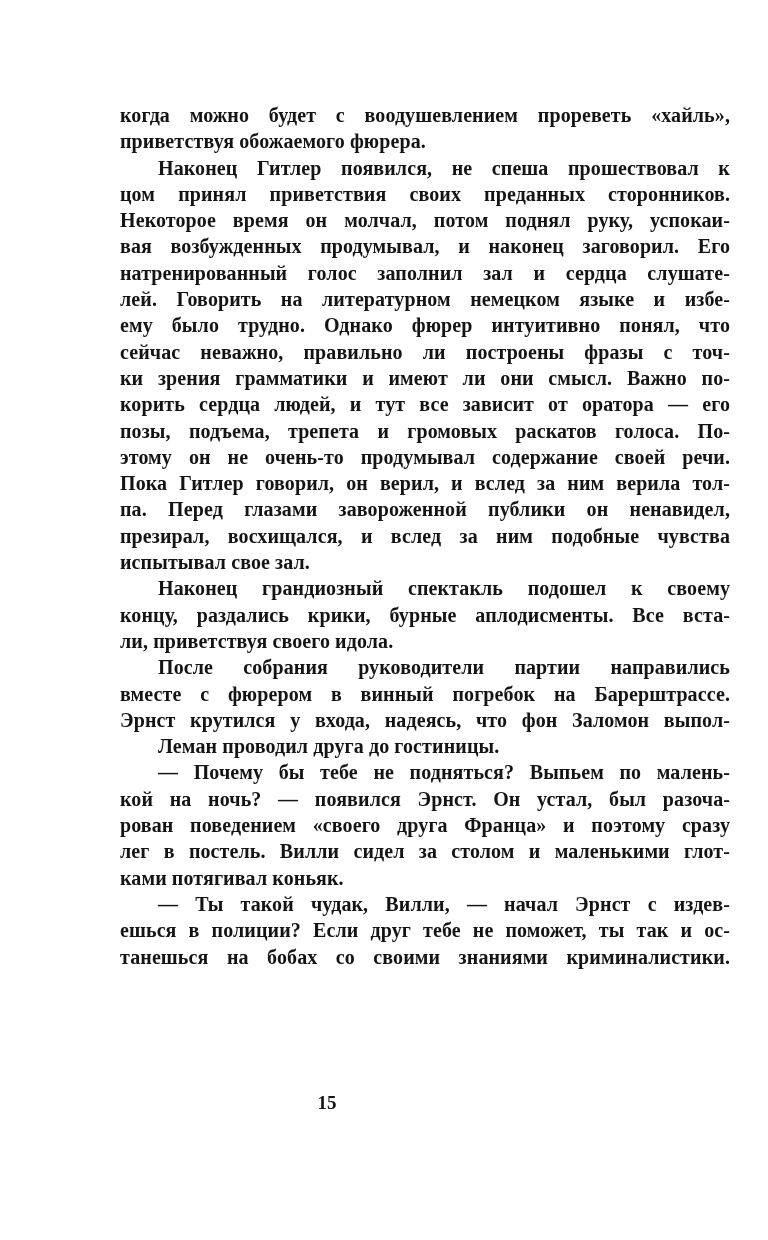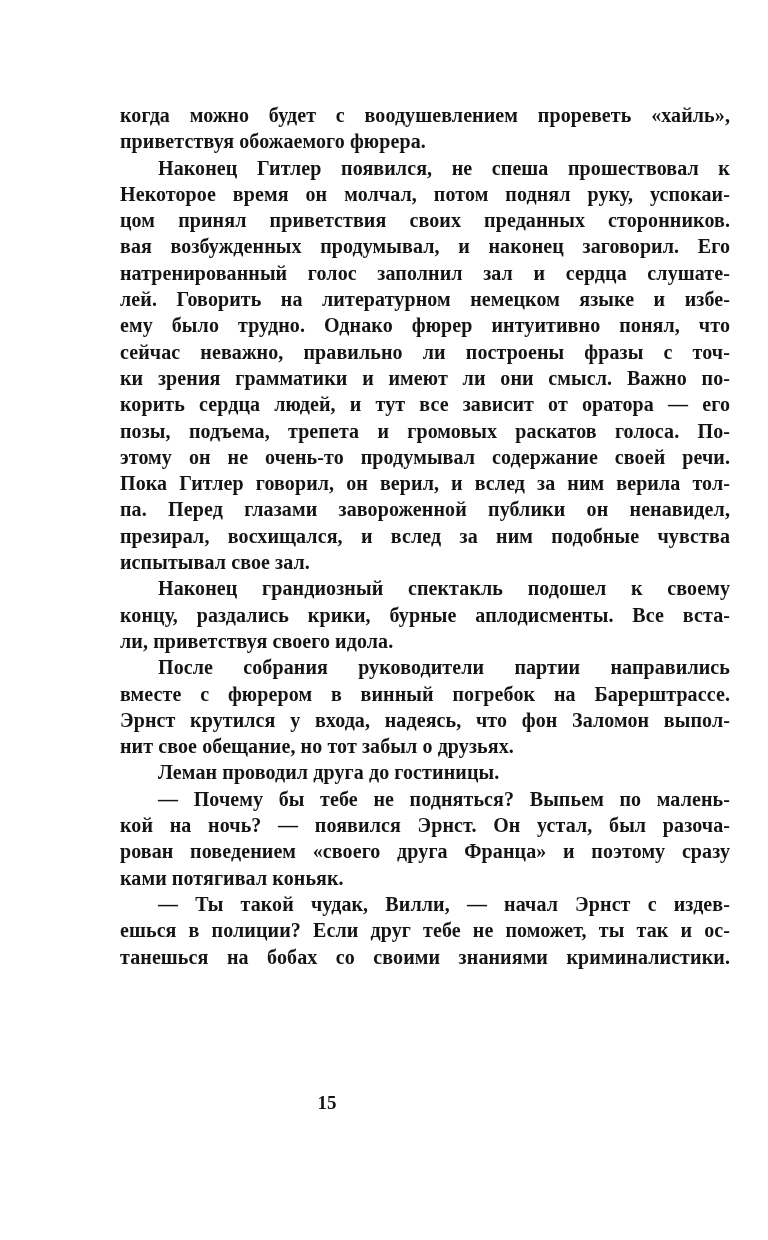--- a/index.html
+++ b/index.html
@@ -56,45 +56,45 @@
   }
 </style>
 </head>
 <body>
 
 <div class="book-page">
   <div class="text-block">
       <div class="line">когда можно будет с воодушевлением прореветь «хайль»,</div>
       <div class="line last">приветствуя обожаемого фюрера.</div>
       <div class="line indent">Наконец Гитлер появился, не спеша прошествовал к</div>
+      <div class="line">цом принял приветствия своих преданных сторонников.</div>
       <div class="line">Некоторое время он молчал, потом поднял руку, успокаи-</div>
-      <div class="line">цом принял приветствия своих преданных сторонников.</div>
       <div class="line">вая возбужденных продумывал, и наконец заговорил. Его</div>
       <div class="line">натренированный голос заполнил зал и сердца слушате-</div>
       <div class="line">лей. Говорить на литературном немецком языке и избе-</div>
       <div class="line">ему было трудно. Однако фюрер интуитивно понял, что</div>
       <div class="line">сейчас неважно, правильно ли построены фразы с точ-</div>
       <div class="line">ки зрения грамматики и имеют ли они смысл. Важно по-</div>
       <div class="line">корить сердца людей, и тут все зависит от оратора — его</div>
       <div class="line">позы, подъема, трепета и громовых раскатов голоса. По-</div>
       <div class="line">этому он не очень-то продумывал содержание своей речи.</div>
       <div class="line">Пока Гитлер говорил, он верил, и вслед за ним верила тол-</div>
       <div class="line">па. Перед глазами завороженной публики он ненавидел,</div>
       <div class="line">презирал, восхищался, и вслед за ним подобные чувства</div>
       <div class="line last">испытывал свое зал.</div>
       <div class="line indent">Наконец грандиозный спектакль подошел к своему</div>
       <div class="line">концу, раздались крики, бурные аплодисменты. Все вста-</div>
       <div class="line last">ли, приветствуя своего идола.</div>
       <div class="line indent">После собрания руководители партии направились</div>
       <div class="line">вместе с фюрером в винный погребок на Барерштрассе.</div>
       <div class="line">Эрнст крутился у входа, надеясь, что фон Заломон выпол-</div>
-      <div class="line last">нит свое обещание, но тот забыл о друзьях.</div>
       <div class="line last indent">Леман проводил друга до гостиницы.</div>
       <div class="line indent">— Почему бы тебе не подняться? Выпьем по малень-</div>
       <div class="line">кой на ночь? — появился Эрнст. Он устал, был разоча-</div>
       <div class="line">рован поведением «своего друга Франца» и поэтому сразу</div>
+      <div class="line">лег в постель. Вилли сидел за столом и маленькими глот-</div>
       <div class="line last">ками потягивал коньяк.</div>
       <div class="line indent">— Ты такой чудак, Вилли, — начал Эрнст с издев-</div>
       <div class="line">ешься в полиции? Если друг тебе не поможет, ты так и ос-</div>
       <div class="line">танешься на бобах со своими знаниями криминалистики.</div>
     </div>
   <div class="page-number">15</div>
 </div>
 
 </body></html>

